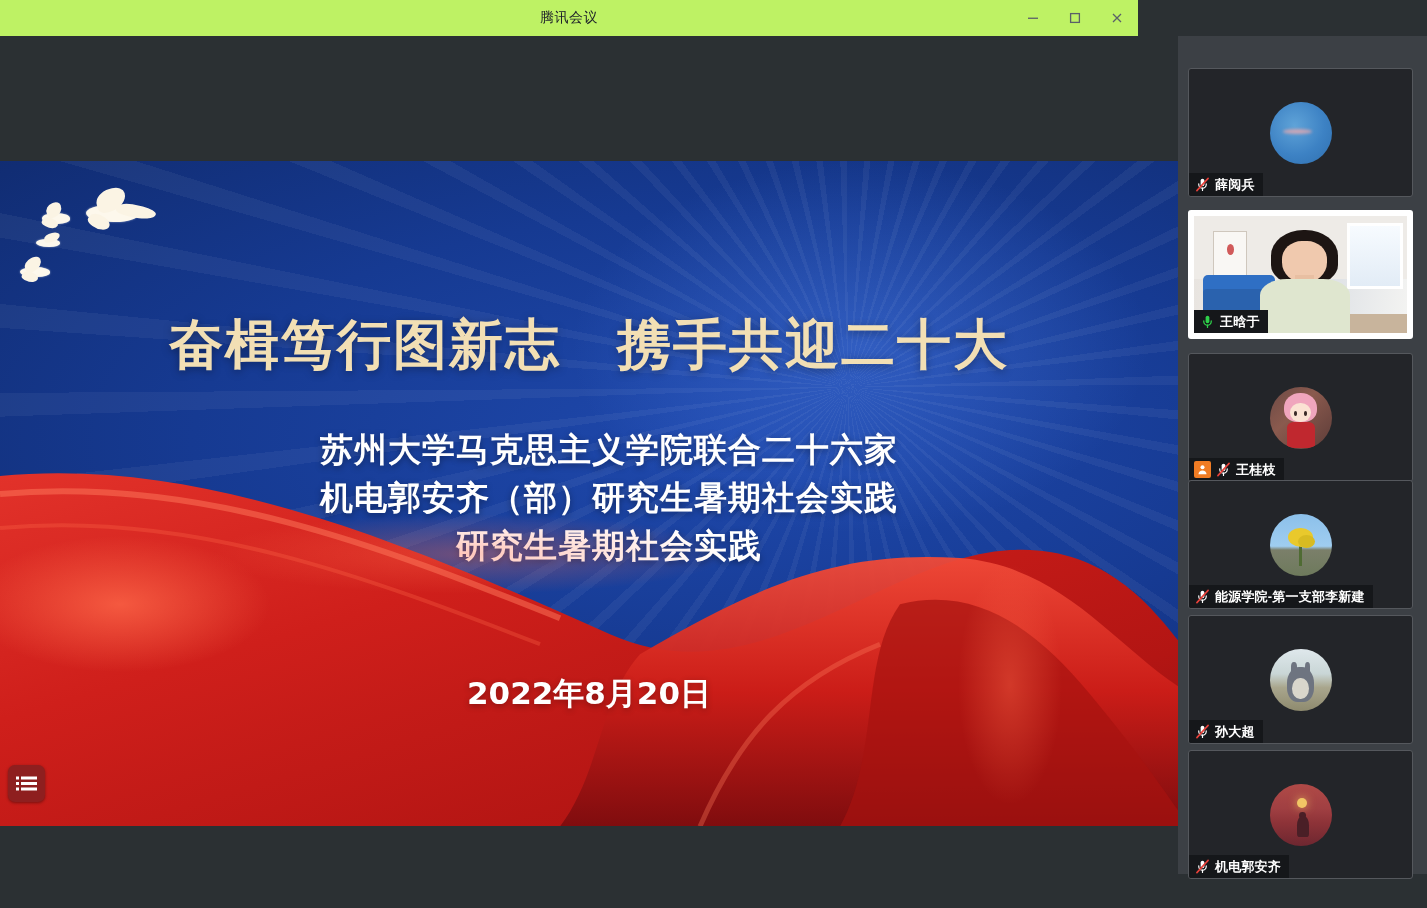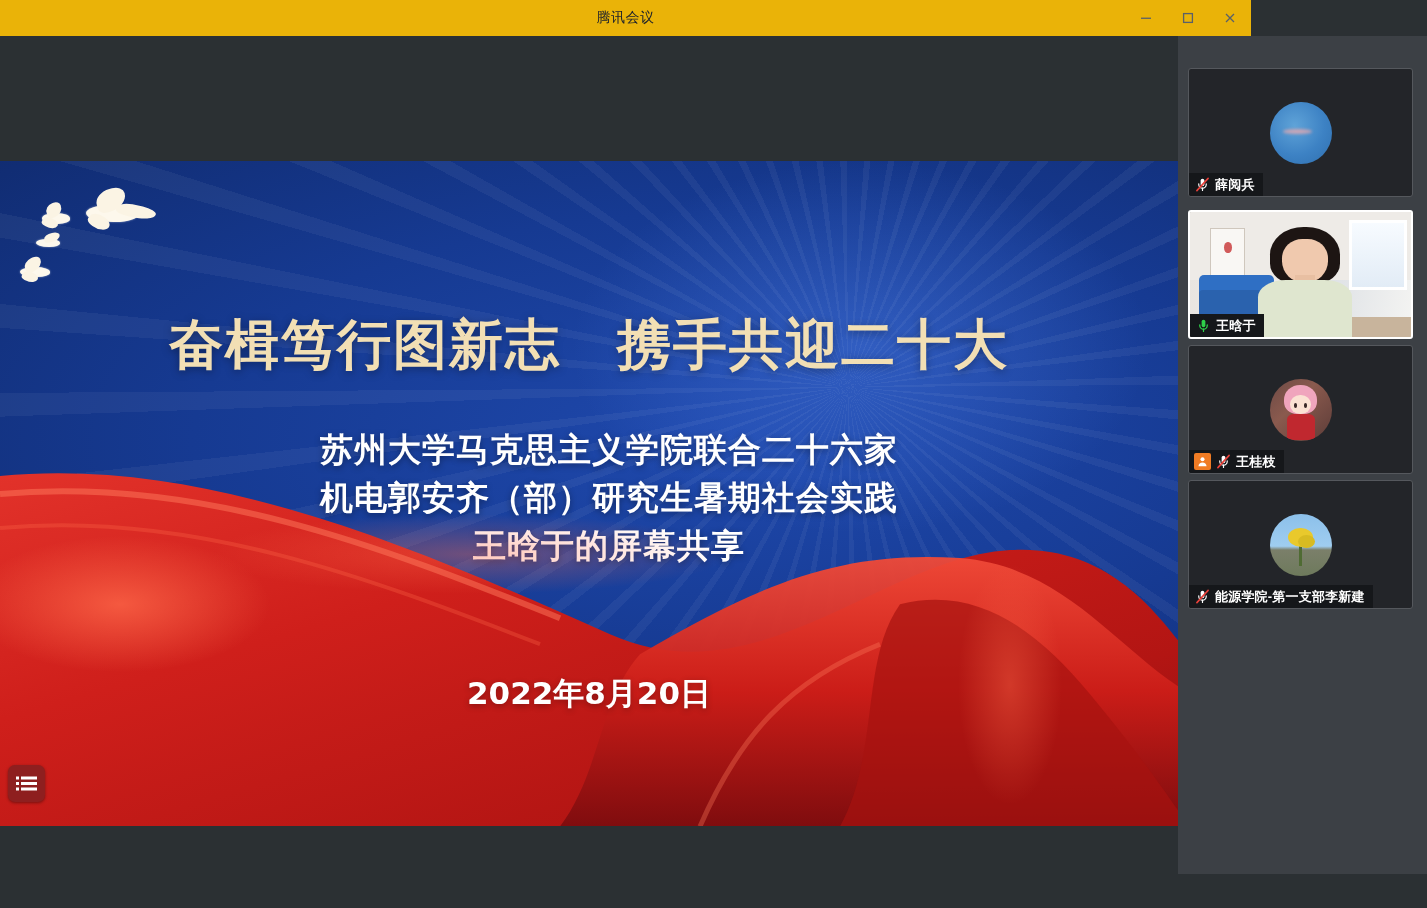--- a/index.html
+++ b/index.html
@@ -7,22 +7,22 @@
   body {
     font-family:"Liberation Sans","DejaVu Sans",sans-serif;
     background:#2b3033;
   }
 
   
   #app { position:relative; width:1427px; height:908px; background:#2b3033; }
 
   
   #titlebar {
-    position:absolute; left:0; top:0; width:1251px; height:36px;
-    background:#eab308; display:flex; align-items:center; justify-content:center;
+    position:absolute; left:0; top:0; width:1138px; height:36px;
+    background:#bef264; display:flex; align-items:center; justify-content:center;
   }
   #titlebar-title { font-size:14px; color:#20242b; letter-spacing:.5px; }
   #winbtns { position:absolute; right:0; top:0; height:36px; display:flex; }
   .winbtn {
     width:42px; height:36px; display:flex; align-items:center; justify-content:center;
     color:#5a6069;
   }
   .winbtn svg { display:block; }
 
   
@@ -114,21 +114,21 @@
     position:absolute; left:1178px; top:36px; width:249px; height:838px;
     background:#3c4045; padding:4px 6px 4px 10px;
   }
   #rail-inner { position:relative; width:100%; height:100%;font-weight:bold; }
 
   .tile {
     position:absolute; left:0; width:225px; height:129px;
     background:#232529; border:1px solid #55585d; border-radius:3px;
     overflow:hidden;
   }
-  .tile.speaking { border:2px solid #ffffff; }
+  .tile.speaking { border:6px solid #ffffff; }
 
   .tile .media { position:absolute; inset:0; }
   .tile .avatar {
     position:absolute; left:50%; top:50%; transform:translate(-50%,-50%);
     width:62px; height:62px; border-radius:50%; overflow:hidden;
   }
   .tile .namechip {
     position:absolute; left:0; bottom:0; height:23px;
     background:#15171a; display:flex; align-items:center; gap:4px;
     padding:0 8px 0 5px; max-width:216px;
@@ -260,21 +260,21 @@
         <path d="M0,40 C200,22 380,92 560,164" stroke="#ff7a5c" stroke-opacity=".5" stroke-width="6" fill="none"></path>
         <path d="M0,74 C190,56 370,124 540,190" stroke="#ff6a4a" stroke-opacity=".3" stroke-width="4" fill="none"></path>
         <path d="M700,372 C740,280 790,226 880,190" stroke="#ff7a5c" stroke-opacity=".35" stroke-width="5" fill="none"></path>
       </svg>
 
       <div id="slide-title">奋楫笃行图新志　携手共迎二十大</div>
 
       <div id="slide-subtitle">
         <div>苏州大学马克思主义学院联合二十六家</div>
         <div>机电郭安齐（部）研究生暑期社会实践</div>
-        <div>王晗于的屏幕共享</div>
+        <div>研究生暑期社会实践</div>
       </div>
 
       <div id="slide-date">2022年8月20日</div>
     </div>
 
     <div id="slide-menu-btn">
       <svg width="21" height="17" viewBox="0 0 21 17">
         <rect x="0" y="1.5" width="3" height="3" fill="#fff"></rect>
         <rect x="5" y="1.5" width="16" height="3" fill="#fff"></rect>
         <rect x="0" y="7" width="3" height="3" fill="#fff"></rect>
@@ -329,21 +329,21 @@
         <div class="namechip">
           <svg class="mic" viewBox="0 0 20 20">
             <path d="M10 3.2a2.2 2.2 0 0 1 2.2 2.2v4.4A2.2 2.2 0 0 1 10 12a2.2 2.2 0 0 1-2.2-2.2V5.4A2.2 2.2 0 0 1 10 3.2z" fill="#2ed04a"></path>
             <path d="M5.6 9.2v.7a4.4 4.4 0 0 0 8.8 0v-.7" stroke="#2ed04a" stroke-width="1.5" fill="none" stroke-linecap="round"></path>
             <path d="M10 14.3V17" stroke="#2ed04a" stroke-width="1.5" stroke-linecap="round"></path>
           </svg>
           <span class="nm">王晗于</span>
         </div>
       </div>
 
-      <div class="tile" style="top:305px;">
+      <div class="tile" style="top:313px;">
         <div class="media">
           <div class="avatar">
             <div class="av-anime">
               <div class="hair"></div>
               <div class="face"></div>
               <div class="eye" style="left:40%"></div>
               <div class="eye" style="left:55%"></div>
               <div class="body2"></div>
             </div>
           </div>
@@ -379,19 +379,60 @@
           <svg class="mic" viewBox="0 0 20 20">
             <path d="M10 3.2a2.2 2.2 0 0 1 2.2 2.2v4.4A2.2 2.2 0 0 1 10 12a2.2 2.2 0 0 1-2.2-2.2V5.4A2.2 2.2 0 0 1 10 3.2z" fill="#fff"></path>
             <path d="M5.6 9.2v.7a4.4 4.4 0 0 0 8.8 0v-.7" stroke="#fff" stroke-width="1.4" fill="none" stroke-linecap="round"></path>
             <path d="M10 14.3V17" stroke="#fff" stroke-width="1.4" stroke-linecap="round"></path>
             <path d="M3.4 17.2 16.6 2.8" stroke="#e8413a" stroke-width="1.9" stroke-linecap="round"></path>
           </svg>
           <span class="nm">能源学院-第一支部李新建</span>
         </div>
       </div>
 
-
+      <div class="tile" style="top:575px;">
+        <div class="media">
+          <div class="avatar">
+            <div class="av-totoro">
+              <div class="t-ear" style="left:35%"></div>
+              <div class="t-ear" style="left:57%"></div>
+              <div class="t-body"></div>
+              <div class="t-belly"></div>
+            </div>
+          </div>
+        </div>
+        <div class="namechip">
+          <svg class="mic" viewBox="0 0 20 20">
+            <path d="M10 3.2a2.2 2.2 0 0 1 2.2 2.2v4.4A2.2 2.2 0 0 1 10 12a2.2 2.2 0 0 1-2.2-2.2V5.4A2.2 2.2 0 0 1 10 3.2z" fill="#fff"></path>
+            <path d="M5.6 9.2v.7a4.4 4.4 0 0 0 8.8 0v-.7" stroke="#fff" stroke-width="1.4" fill="none" stroke-linecap="round"></path>
+            <path d="M10 14.3V17" stroke="#fff" stroke-width="1.4" stroke-linecap="round"></path>
+            <path d="M3.4 17.2 16.6 2.8" stroke="#e8413a" stroke-width="1.9" stroke-linecap="round"></path>
+          </svg>
+          <span class="nm">孙大超</span>
+        </div>
+      </div>
+
+      <div class="tile" style="top:710px;">
+        <div class="media">
+          <div class="avatar">
+            <div class="av-sunset">
+              <div class="sun"></div>
+              <div class="head"></div>
+              <div class="fig"></div>
+            </div>
+          </div>
+        </div>
+        <div class="namechip">
+          <svg class="mic" viewBox="0 0 20 20">
+            <path d="M10 3.2a2.2 2.2 0 0 1 2.2 2.2v4.4A2.2 2.2 0 0 1 10 12a2.2 2.2 0 0 1-2.2-2.2V5.4A2.2 2.2 0 0 1 10 3.2z" fill="#fff"></path>
+            <path d="M5.6 9.2v.7a4.4 4.4 0 0 0 8.8 0v-.7" stroke="#fff" stroke-width="1.4" fill="none" stroke-linecap="round"></path>
+            <path d="M10 14.3V17" stroke="#fff" stroke-width="1.4" stroke-linecap="round"></path>
+            <path d="M3.4 17.2 16.6 2.8" stroke="#e8413a" stroke-width="1.9" stroke-linecap="round"></path>
+          </svg>
+          <span class="nm">机电郭安齐</span>
+        </div>
+      </div>
 
     </div>
   </div>
 
 
 </div>
 
 </body></html>

